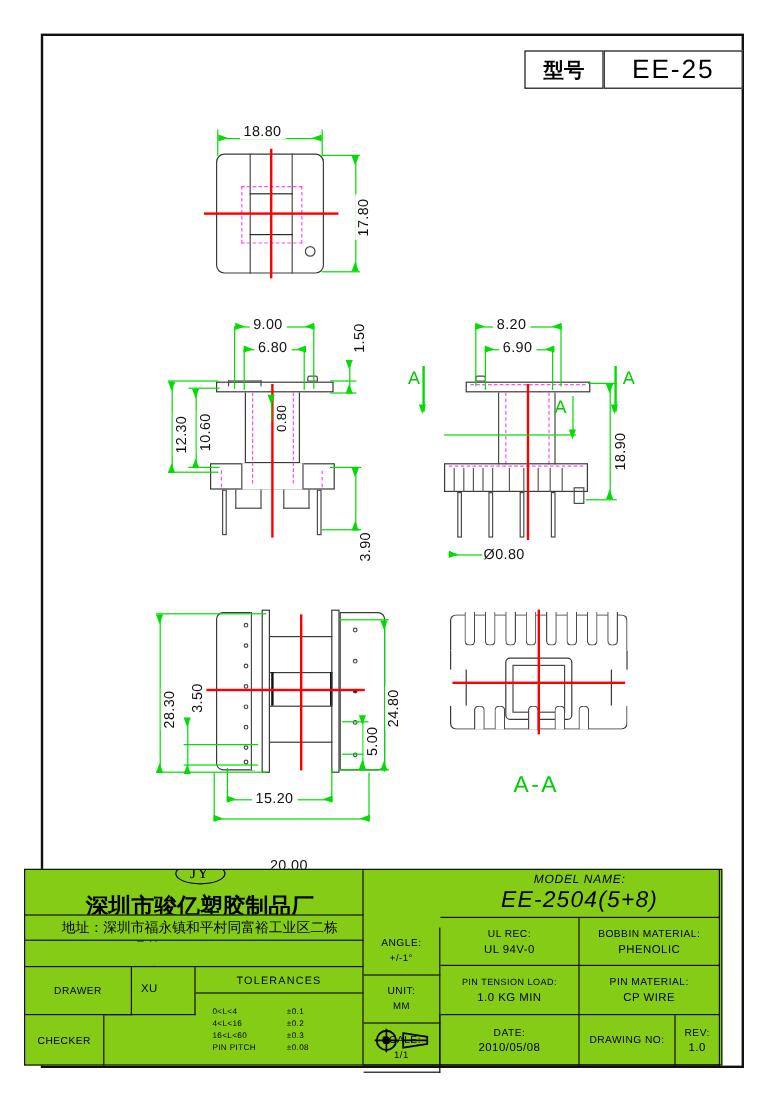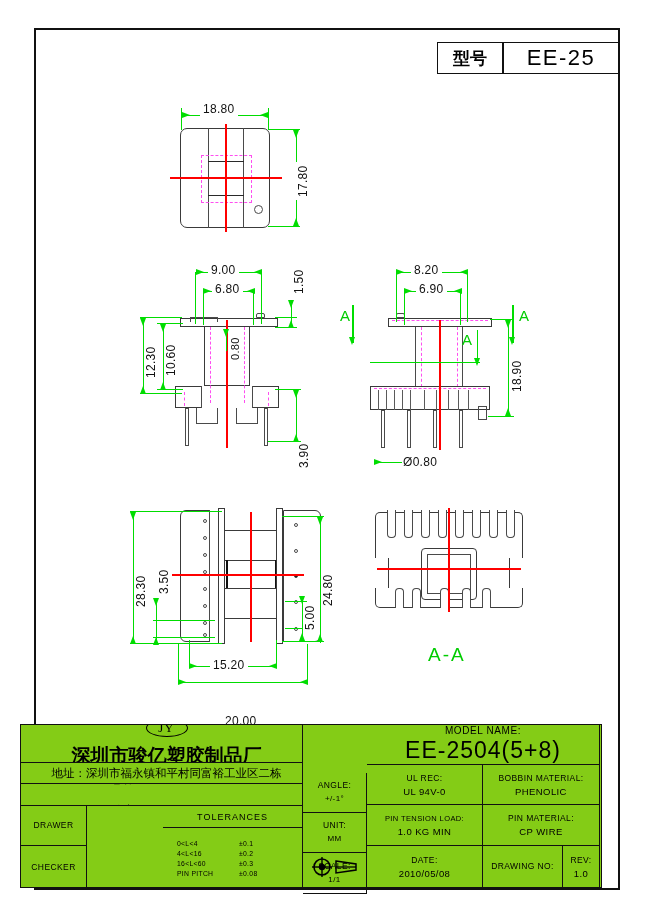--- a/index.html
+++ b/index.html
@@ -68,23 +68,23 @@
          padding-left:10px;font-size:11.5px;gap:16px;
          font-family:"DejaVu Sans",sans-serif;}
 
   .tolhdr{font-size:9px;letter-spacing:1px;}
   .toltbl{width:100%;padding:2px 0 0 0;}
   .tolrow{display:flex;font-size:6.8px;letter-spacing:.3px;line-height:1.45;
           padding-left:14px;}
   .tolrow .a{width:62px;text-align:left;}
   .tolrow .b{text-align:left;}
 
-  .mn{display:flex;flex-direction:row;align-items:baseline;justify-content:center;gap:1px;}
+  .mn{display:flex;flex-direction:row;align-items:baseline;justify-content:center;gap:1px;font-style:italic;}
   .mn .k{font-size:10px;letter-spacing:.6px;}
-  .mn .v{font-size:23px;letter-spacing:1px;font-family:"Liberation Sans",sans-serif;}
+  .mn .v{font-size:19px;letter-spacing:1px;font-family:"Liberation Sans",sans-serif;}
 
   .two{display:flex;flex-direction:column;gap:3px;}
   .two .k{font-size:8.5px;letter-spacing:.4px;}
   .two .v{font-size:9.5px;letter-spacing:.4px;}
   .kv{display:flex;flex-direction:column;align-items:center;gap:3px;margin-top:48px;}
 </style>
 </head>
 <body>
 
 <div id="sheet">
@@ -385,21 +385,22 @@
       <span class="cname">深圳市骏亿塑胶制品厂</span>
     </div>
 
     <div class="cell addr" style="left:0;top:38px;width:282px;height:21px;">地址：深圳市福永镇和平村同富裕工业区二栋</div>
 
     <div class="cell phone" style="left:0;top:59px;width:282px;height:22px;">
       <span>电话：0755-33819515</span>
       <span>传真: 0755-33819515</span>
     </div>
 
-    <div class="cell lbl" style="left:0;top:81px;width:66px;height:40px;">DRAWER</div>
+    <div class="cell lbl" style="left:0;top:81px;width:89px;height:40px;">DRAWER</div>
+    <div class="cell val" style="left:66px;top:81px;width:76px;height:40px;">XU</div>
 
     <div class="cell lbl" style="left:0;top:121px;width:66px;height:42px;border-bottom:none;">CHECKER</div>
 
     <div class="cell tolhdr" style="left:142px;top:81px;width:140px;height:22px;">TOLERANCES</div>
     <div class="cell" style="left:142px;top:103px;width:140px;height:60px;border-bottom:none;
                              align-items:flex-start;justify-content:center;">
       <div class="toltbl">
         <div class="tolrow">
           <span class="a">0&lt;L&lt;4</span>
           <span class="b">±0.1</span>

